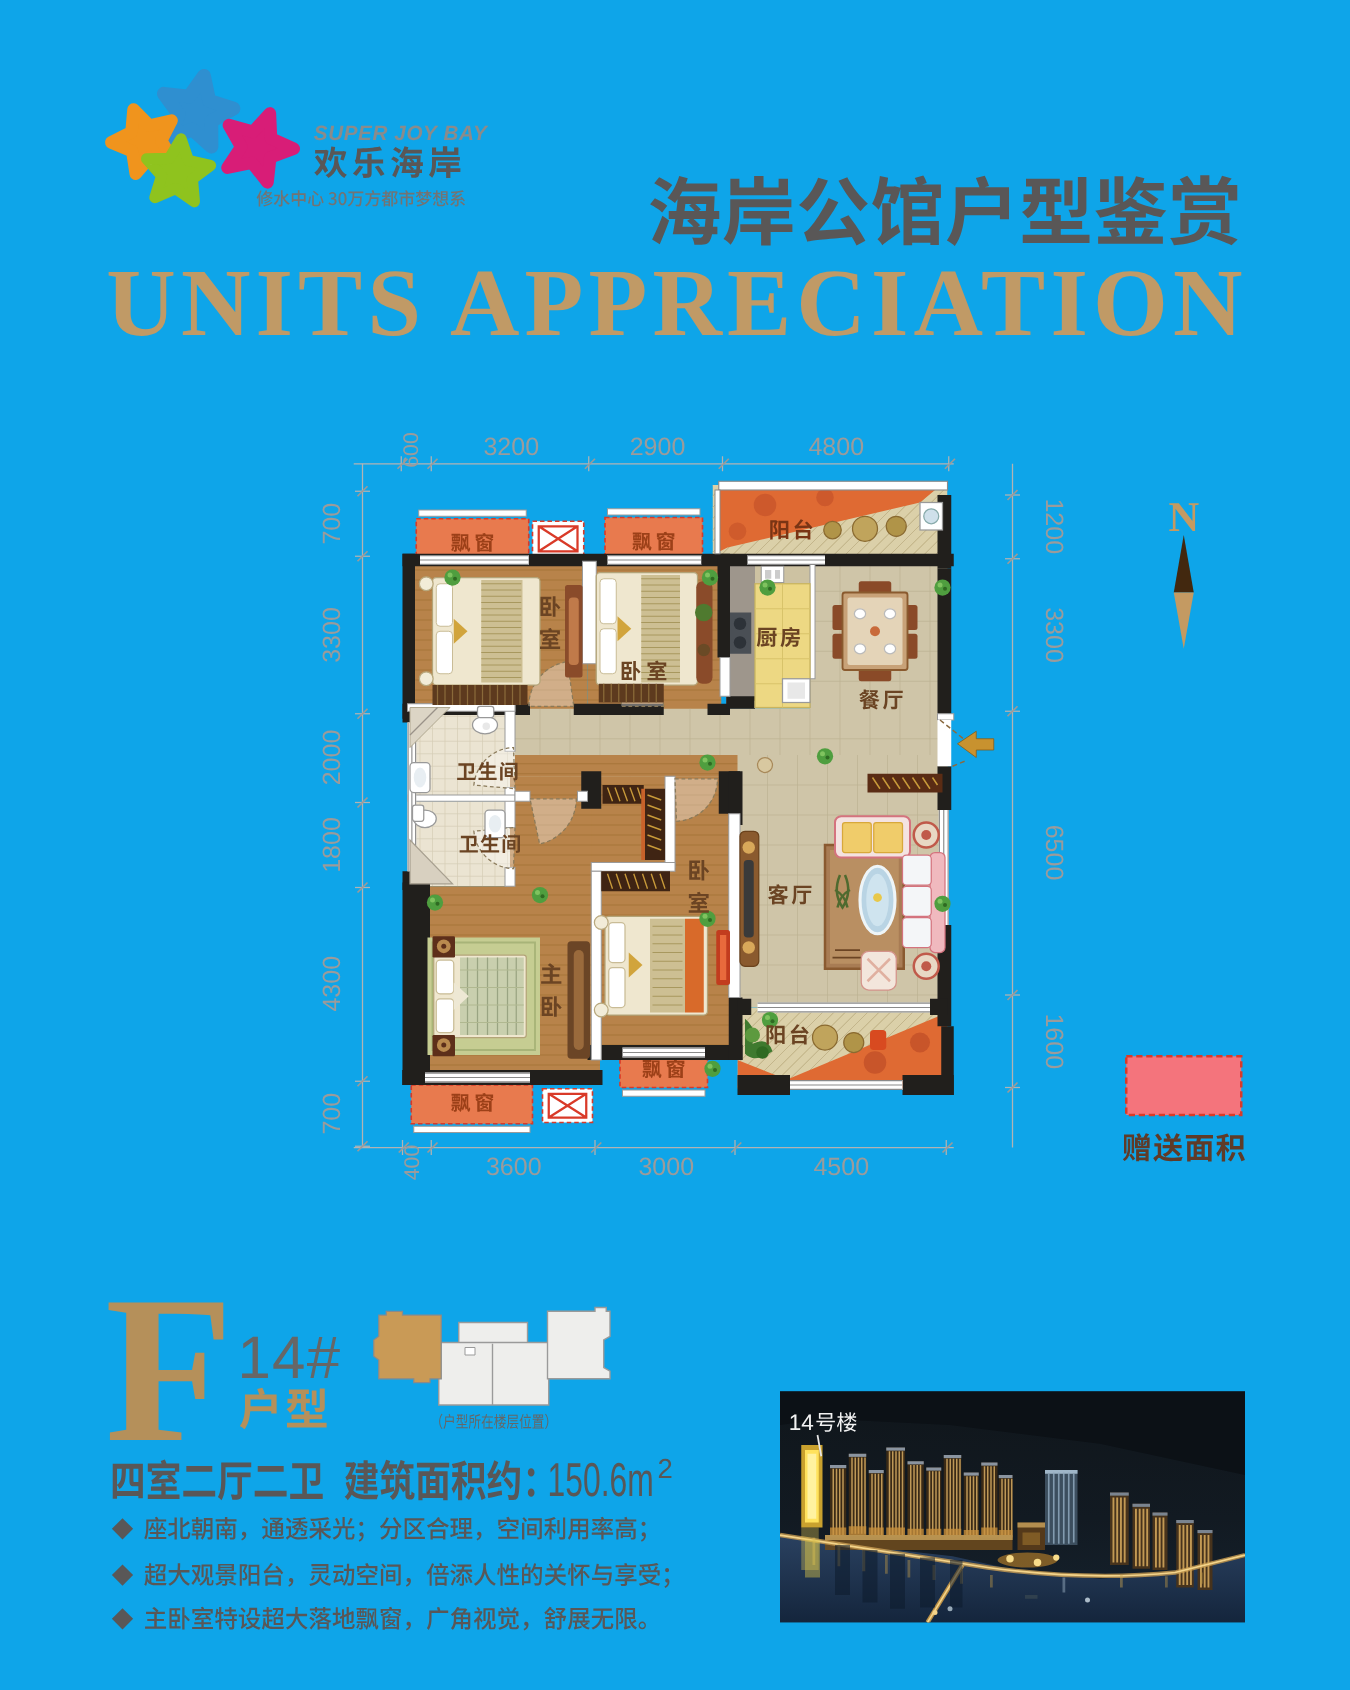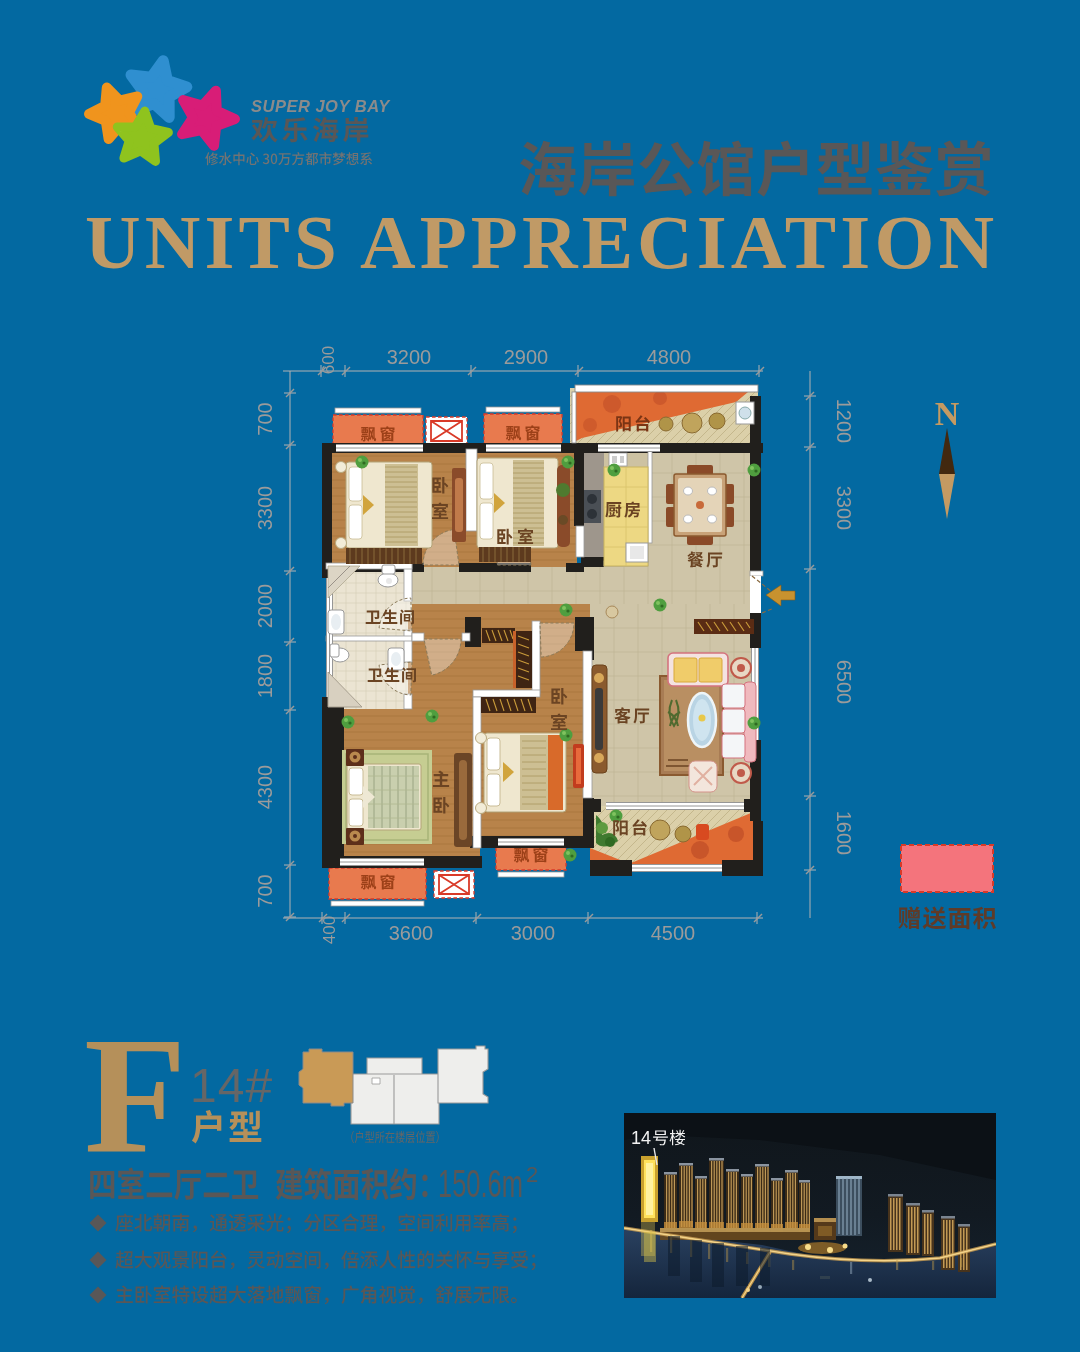--- a/index.html
+++ b/index.html
@@ -1,14 +1,14 @@
 <!DOCTYPE html>
 <html><head><meta charset="utf-8"><style>
 html,body{margin:0;padding:0;background:#fff}
-.page{position:relative;width:1080px;height:1352px;background:#0369a1;overflow:hidden;font-family:"Liberation Sans",sans-serif}
+.page{position:relative;width:1080px;height:1352px;background:#0ea5e9;overflow:hidden;font-family:"Liberation Sans",sans-serif}
 svg{position:absolute;top:0;left:0}
 </style></head><body>
 <div class="page">
 <svg width="1080" height="1352" viewBox="0 0 1080 1352">
 
 <g stroke-linejoin="round">
 <path d="M163.2,60.7 L167.4,80.6 L186.8,86.9 L169.1,97.0 L169.2,117.4 L154.1,103.7 L134.7,110.1 L143.1,91.5 L131.0,75.0 L151.3,77.2 Z" fill="#2f8fd0" stroke="#2f8fd0" stroke-width="11"></path>
 <path d="M106.8,87.6 L119.6,100.5 L137.3,96.4 L129.0,112.5 L138.4,128.1 L120.4,125.2 L108.6,139.0 L105.8,121.0 L89.0,113.9 L105.2,105.7 Z" fill="#f0941d" stroke="#f0941d" stroke-width="10"></path>
 <path d="M144.8,111.1 L150.7,128.3 L168.4,132.4 L153.9,143.3 L155.5,161.4 L140.6,150.9 L123.9,158.1 L129.3,140.7 L117.3,127.0 L135.5,126.7 Z" fill="#8fc31e" stroke="#ffffff" stroke-width="4"></path>
 <path d="M144.8,111.1 L150.7,128.3 L168.4,132.4 L153.9,143.3 L155.5,161.4 L140.6,150.9 L123.9,158.1 L129.3,140.7 L117.3,127.0 L135.5,126.7 Z" fill="#8fc31e" stroke="#8fc31e" stroke-width="9" stroke-linejoin="round"></path>

